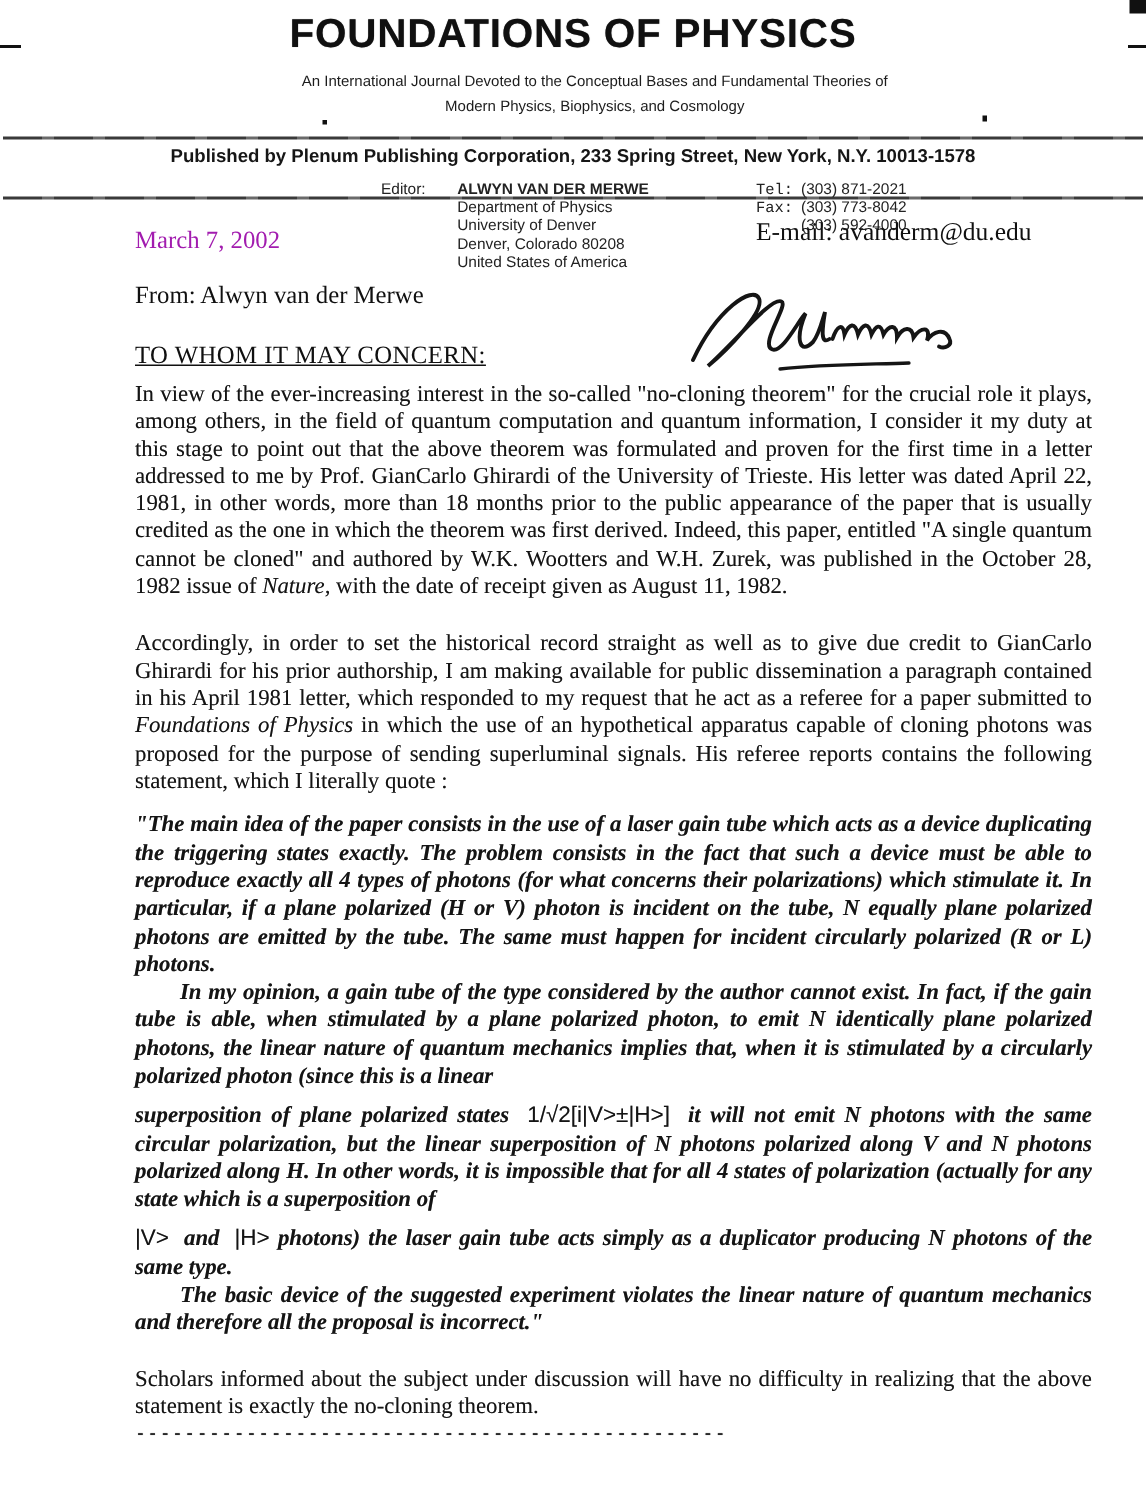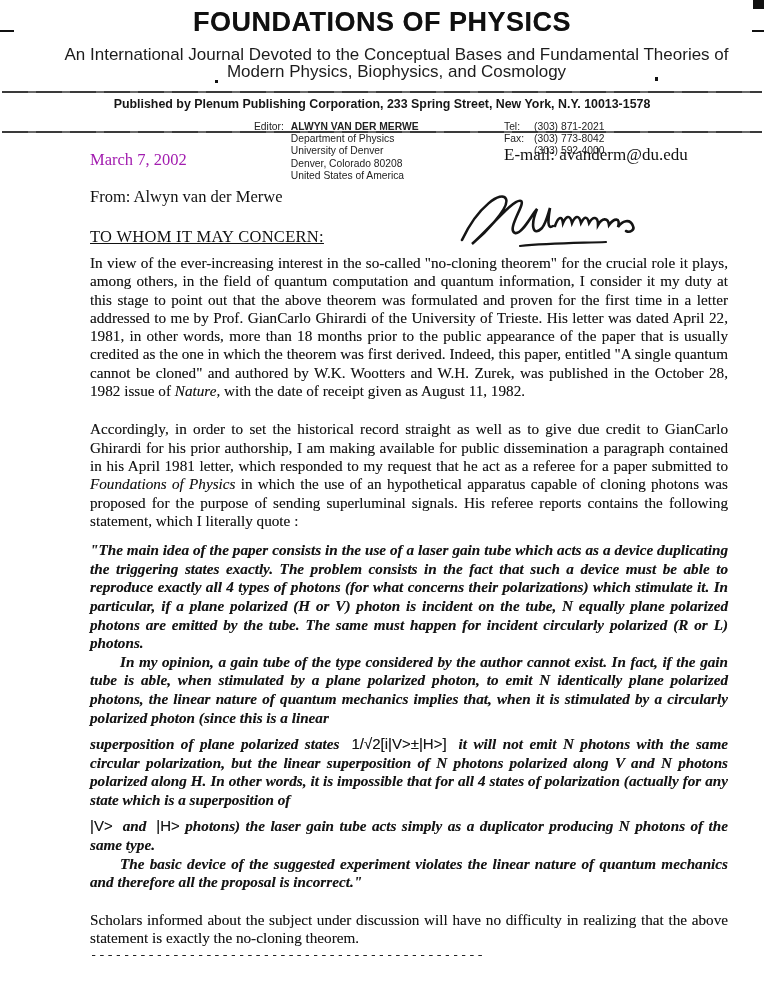--- a/index.html
+++ b/index.html
@@ -16,49 +16,49 @@
   
   .masthead{padding-top:7px;text-align:center;}
   .journal-title{
     font-family:"Liberation Sans", sans-serif;
     font-weight:bold;font-size:27px;letter-spacing:.5px;
     color:#101010;margin:0;
     text-shadow:0 0 .5px rgba(0,0,0,.55);
   }
   .journal-subtitle{
     font-family:"Liberation Sans", sans-serif;
-    font-size:17px;line-height:17px;color:#1c1c1c;margin-top:8px;padding-left:29px;
+    font-size:10px;line-height:17px;color:#1c1c1c;margin-top:8px;padding-left:29px;
   }
   .pub-band{margin-top:11px;}
   .rule{
     height:2px;margin:0 2px;
     background:repeating-linear-gradient(90deg,#3a3a3a 0 26px,#6a6a6a 26px 34px);
   }
   .publisher-line{
     font-family:"Liberation Sans", sans-serif;
     font-weight:bold;font-size:12.4px;color:#161616;
     text-align:center;padding:4px 0 20px 0;
   }
   
   .blob{position:absolute;background:#111;}
   
   .editor-block{
     position:absolute;top:121px;left:254px;
     font-family:"Liberation Sans", sans-serif;
     font-size:10.3px;line-height:12.2px;color:#222;
-    display:flex;gap:7px;
+    display:flex;gap:21px;
   }
   .editor-name{font-weight:bold;}
   .contact-block{
     position:absolute;top:121px;left:504px;
     font-family:"Liberation Sans", sans-serif;
     font-size:10.3px;line-height:12.2px;color:#222;
   }
   .contact-row{display:flex;}
-  .contact-label{width:30px;}
+  .contact-label{width:30px;font-family:Liberation Mono, monospace;}
   .contact-num{}
   .email-line{
     position:absolute;top:145px;left:504px;
     font-family:"Liberation Serif", serif;
     font-size:17px;color:#101010;
   }
   .date-line{
     position:absolute;top:150px;left:90px;
     font-size:16.5px;color:#a21caf;
   }

